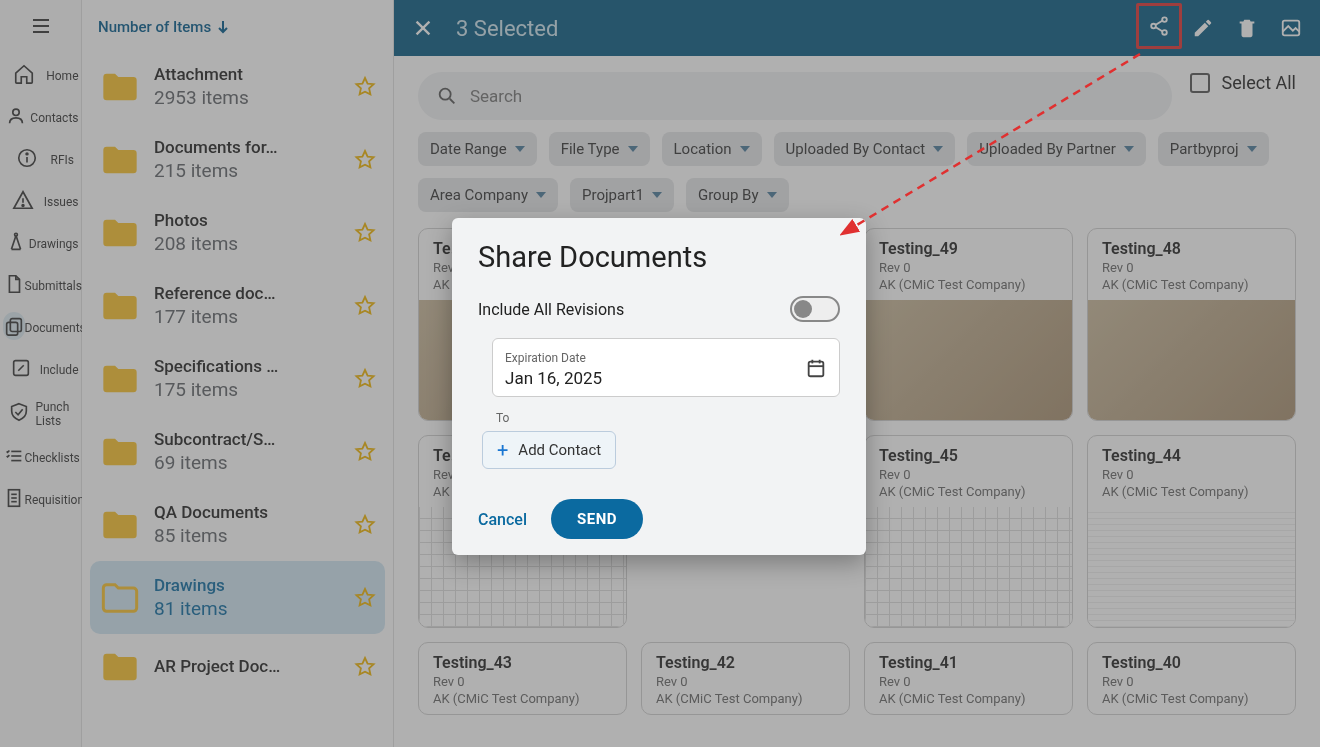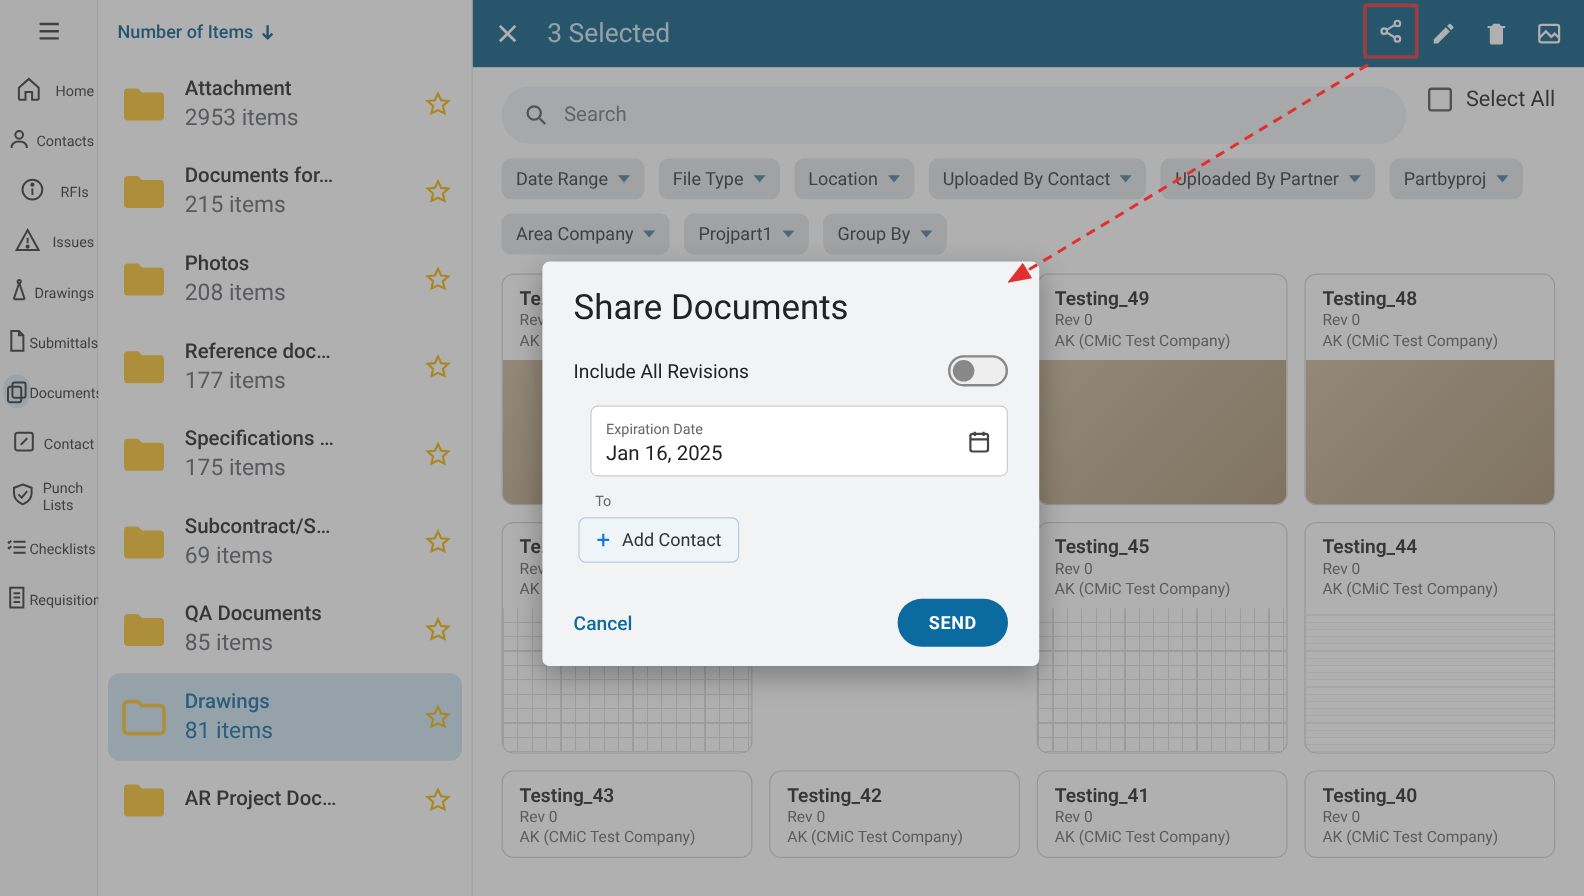--- a/index.html
+++ b/index.html
@@ -66,21 +66,21 @@
 .toggle-row label { font-size: 16px; color: #222; }
 .toggle { width: 50px; height: 26px; border-radius: 14px; border: 2px solid #888; background: #eee; position: relative; cursor: pointer; }
 .toggle .knob { position: absolute; left: 2px; top: 2px; width: 18px; height: 18px; border-radius: 50%; background: #888; }
 .field-group { background: #fff; border: 1px solid #ccc; border-radius: 6px; padding: 8px 12px 8px; display: flex; align-items: center; margin-bottom: 14px; margin-left: 14px; }
 .field-group .fg-text { flex: 1; }
 .field-group small { font-size: 12px; color: #666; }
 .field-group .value { font-size: 17px; color: #222; margin-top: 2px; }
 .to-label { font-size: 12px; color: #666; margin-left: 18px; margin-bottom: 6px; }
 .add-contact { display: inline-flex; align-items: center; gap: 10px; border: 1px solid #bcd; background: #eef4f8; border-radius: 6px; height: 38px; padding: 0 14px; font-size: 15px; color: #333; cursor: pointer; margin-left: 4px; }
 .add-contact .plus { color: #1976d2; font-size: 20px; font-weight: 400; }
-.modal-actions { display: flex; justify-content: space-between; gap: 24px; margin-top: 30px; align-items: center; }
+.modal-actions { display: flex; justify-content: flex-start; gap: 24px; margin-top: 30px; align-items: center; }
 .btn-cancel { color: #0b6aa0; font-size: 16px; cursor: pointer; background: none; border: none; font-weight: 500; }
 .btn-send { background: #0b6aa0; color: #fff; border: none; border-radius: 22px; height: 40px; padding: 0 26px; font-size: 15px; font-weight: 700; cursor: pointer; letter-spacing: 0.5px; }
 
 
 .arrow-svg { position: absolute; z-index: 40; pointer-events: none; }
 </style>
 </head>
 <body>
 
 <div class="app">
@@ -158,21 +158,21 @@
           </div>
           <span>Documents</span>
         </div>
         <div class="rail-item">
           <div class="icon-wrap">
             <svg width="22" height="22" viewBox="0 0 24 24" fill="none" stroke="#333" stroke-width="1.8">
               <rect x="4" y="4" width="16" height="16" rx="2"></rect>
               <path d="M9 15l6-6"></path>
             </svg>
           </div>
-          <span>Contact</span>
+          <span>Include</span>
         </div>
         <div class="rail-item">
           <div class="icon-wrap">
             <svg width="22" height="22" viewBox="0 0 24 24" fill="none" stroke="#333" stroke-width="1.8">
               <path d="M12 3l8 3v5c0 5-3 8-8 10-5-2-8-5-8-10V6l8-3z"></path>
               <path d="M8 12l3 3 5-6"></path>
             </svg>
           </div>
           <span>Punch Lists</span>
         </div>

